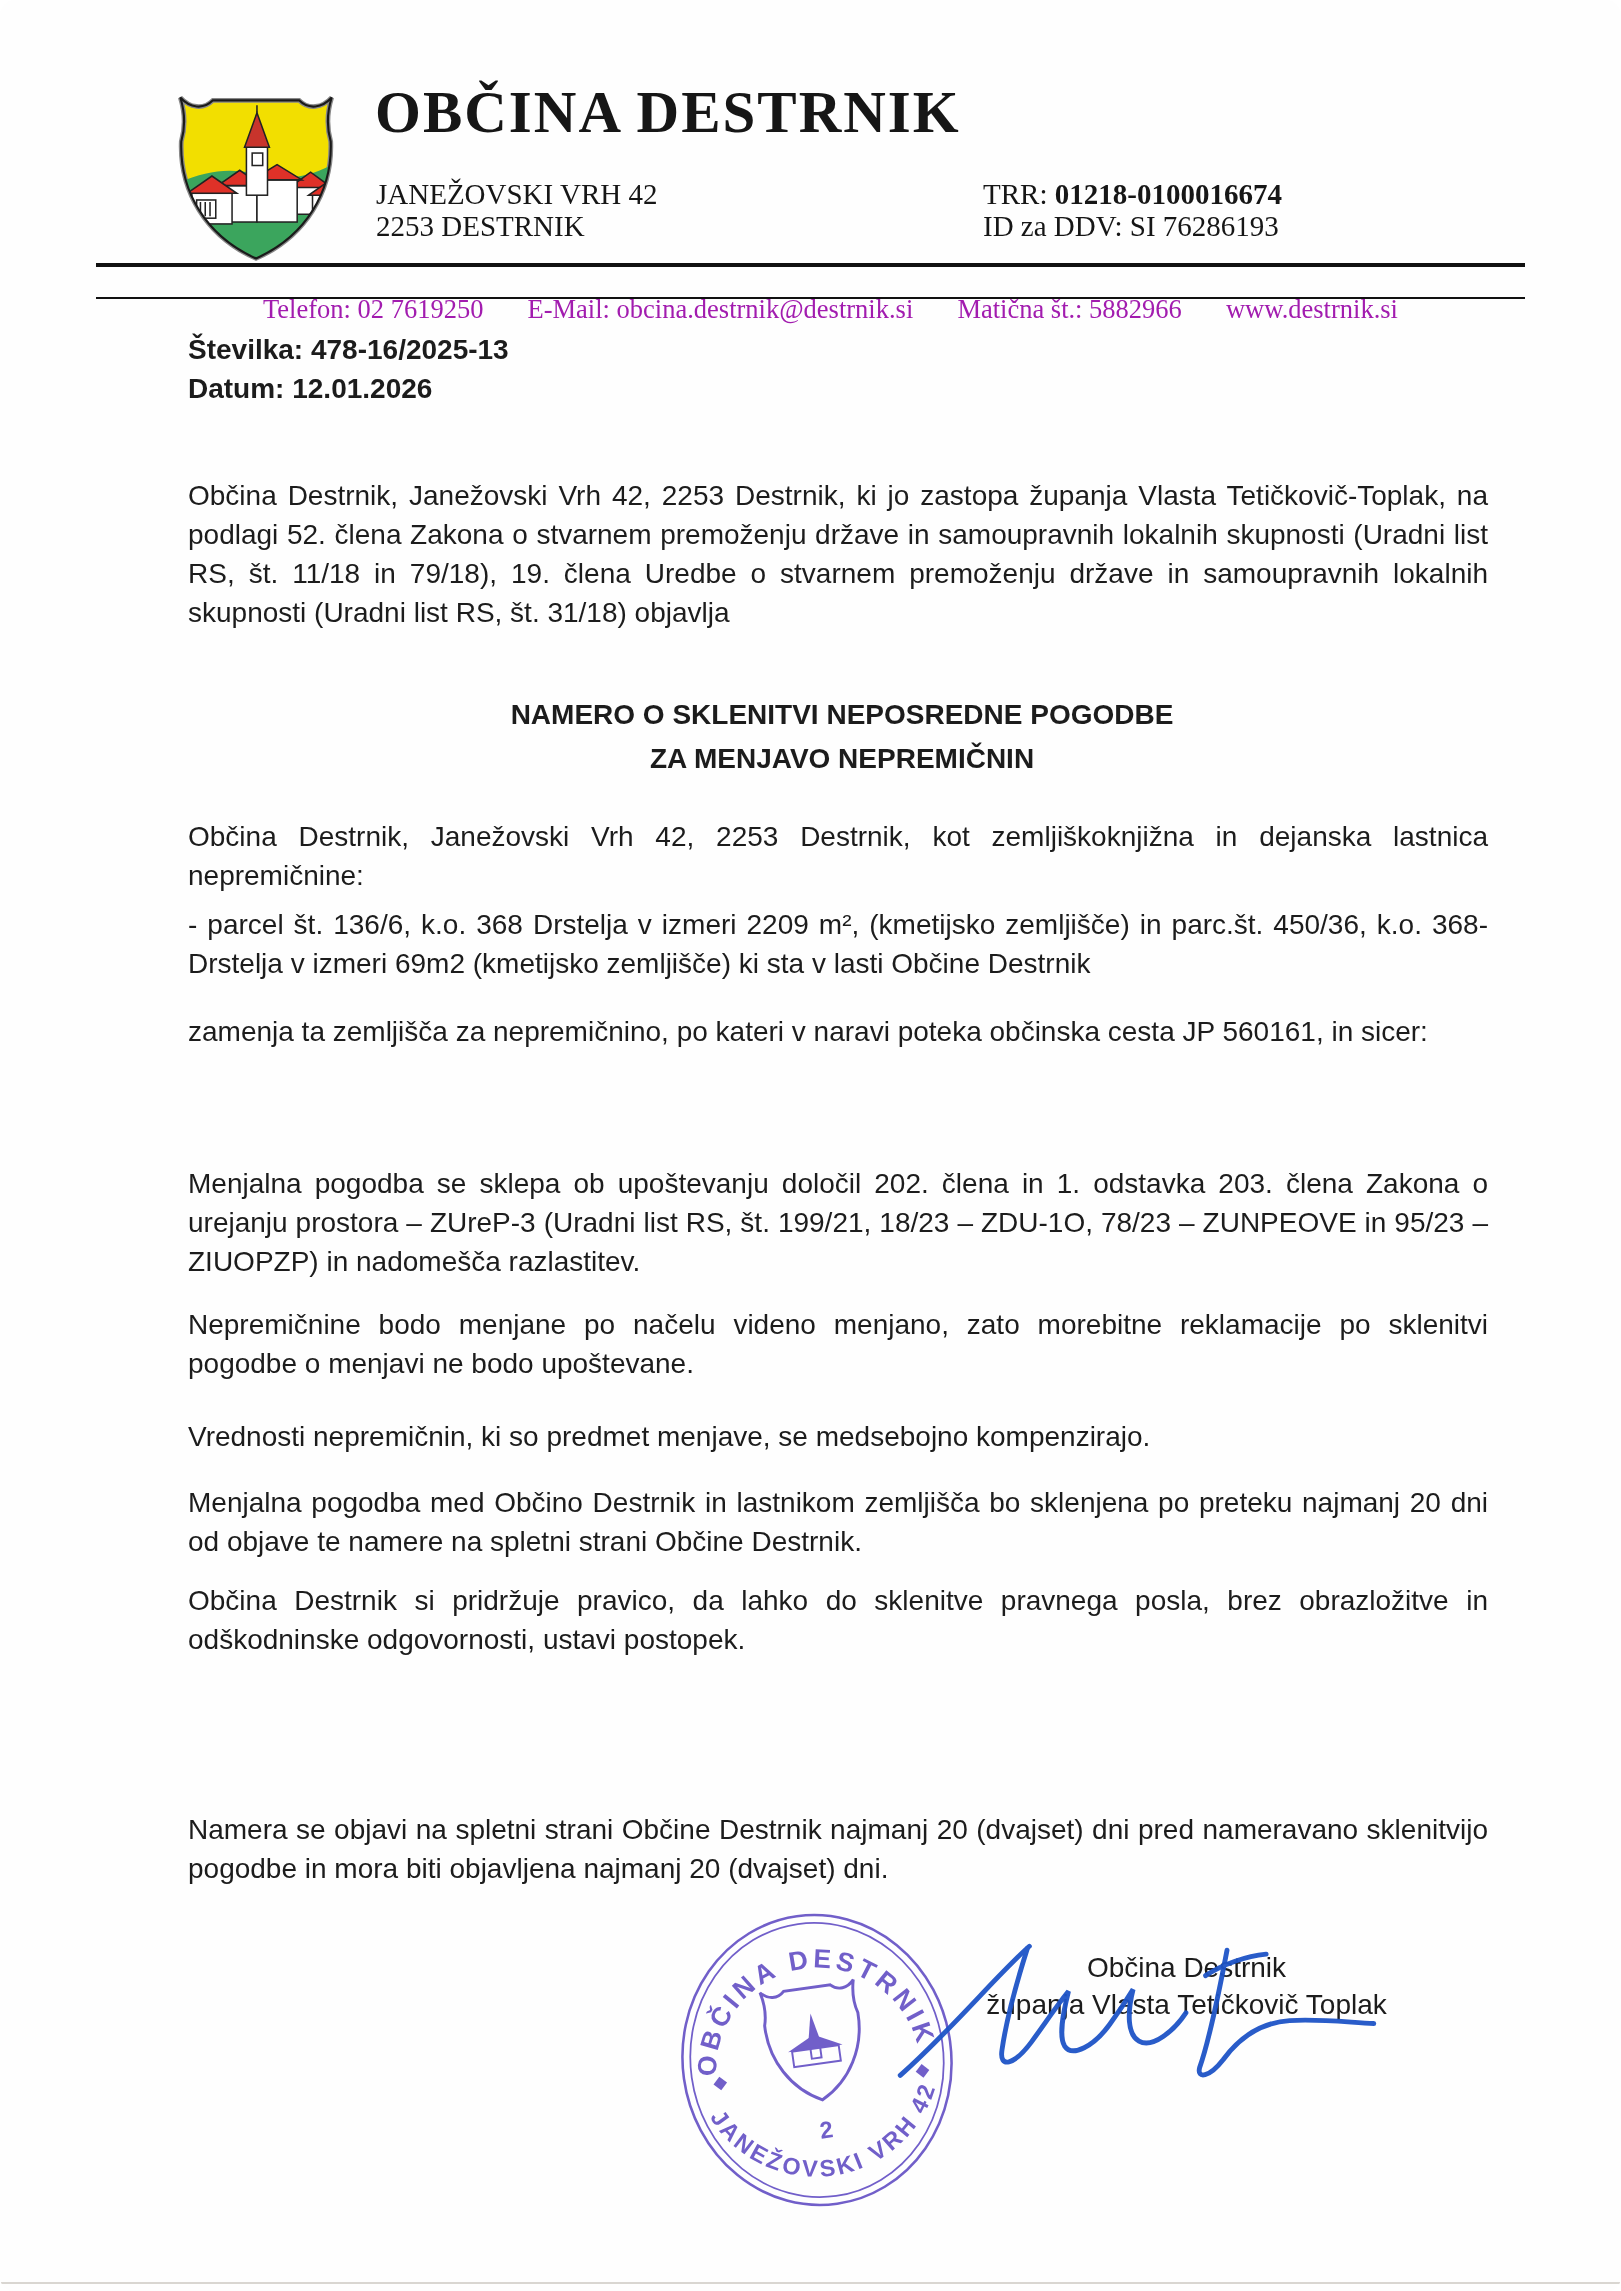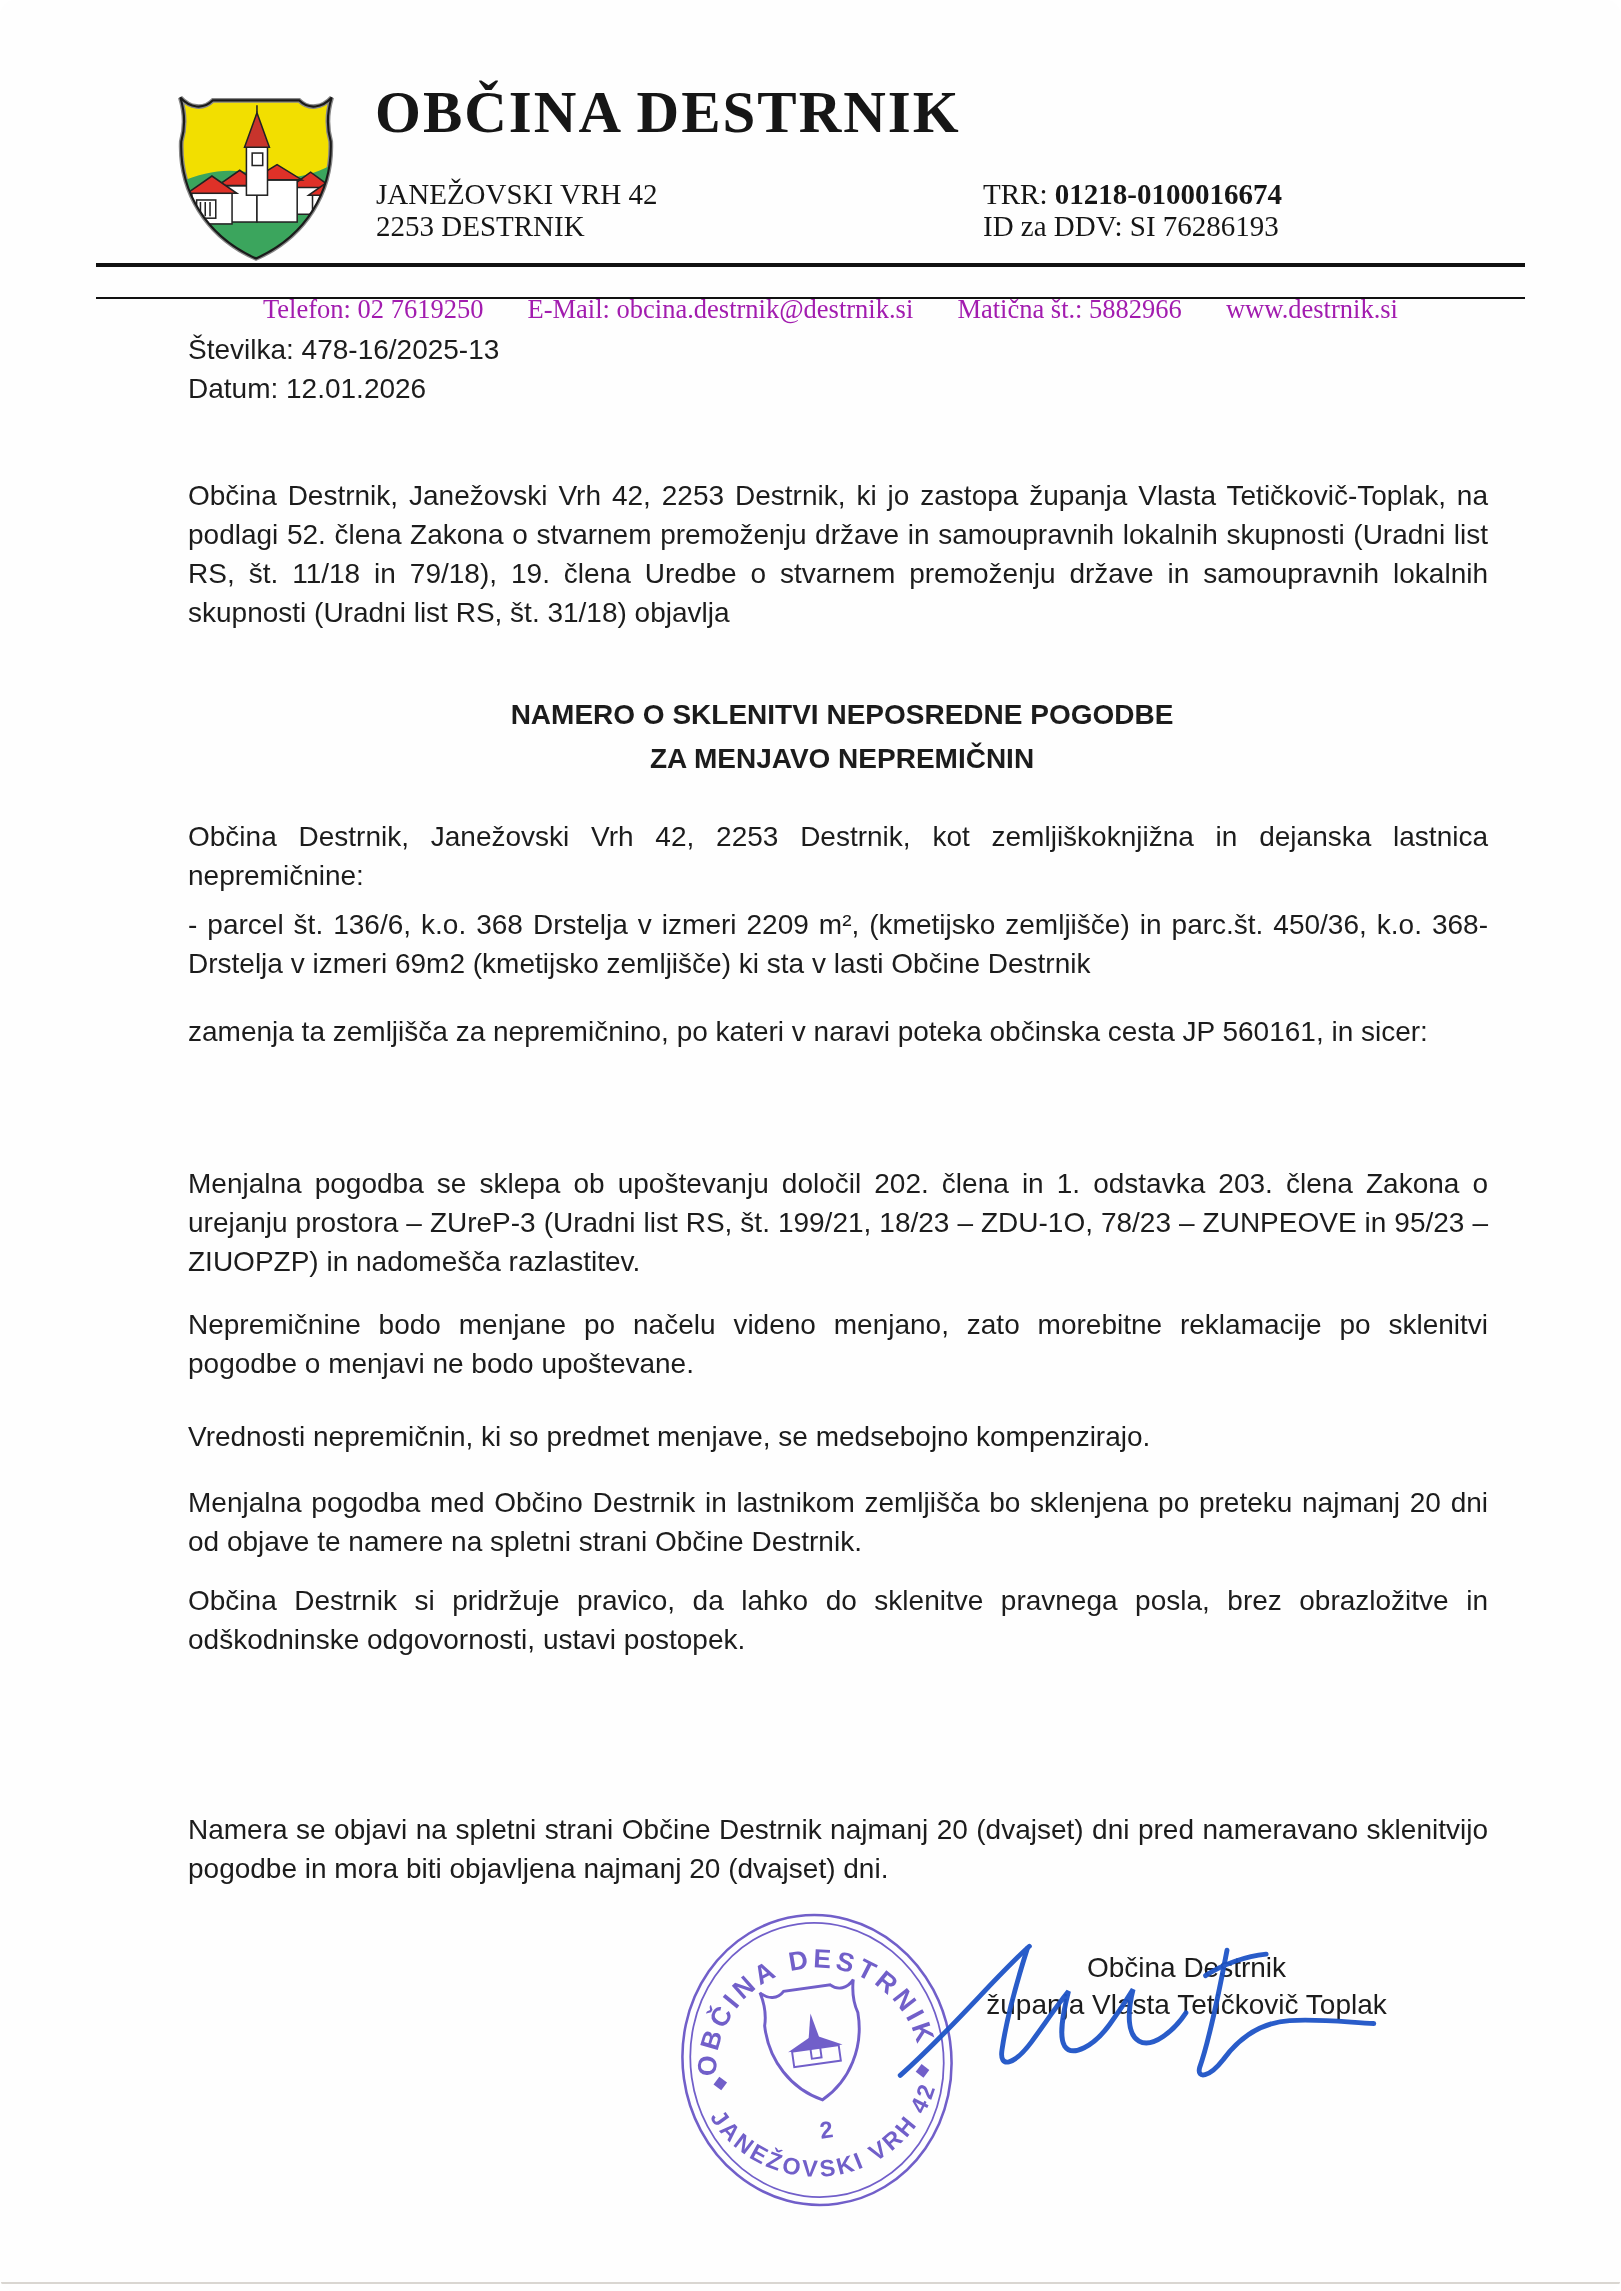--- a/index.html
+++ b/index.html
@@ -104,21 +104,21 @@
 
   <div class="rule-top"></div>
   <div class="contact-row">
     <span>Telefon: 02 7619250</span>
     <span>E-Mail: obcina.destrnik@destrnik.si</span>
     <span>Matična št.: 5882966</span>
     <span>www.destrnik.si</span>
   </div>
   <div class="rule-bottom"></div>
 
-  <p class="para" style="top:330px;text-align:left;">
+  <p class="para" style="top:330px;text-align:left;font-weight:bold;">
     <span>Številka: 478-16/2025-13</span><br>
     <span>Datum: 12.01.2026</span>
   </p>
 
   <p class="para" style="top:476px;"><b>Občina Destrnik, Janežovski Vrh 42, 2253 Destrnik</b><span>, ki jo zastopa županja Vlasta Tetičkovič-Toplak, na podlagi 52. člena Zakona o stvarnem premoženju države in samoupravnih lokalnih skupnosti (Uradni list RS, št. 11/18 in 79/18), 19. člena Uredbe o stvarnem premoženju države in samoupravnih lokalnih skupnosti (Uradni list RS, št. 31/18) objavlja</span></p>
 
   <div class="doc-heading" style="top:689px;">
     <div>NAMERO O SKLENITVI NEPOSREDNE POGODBE</div>
     <div>ZA MENJAVO NEPREMIČNIN</div>
   </div>

